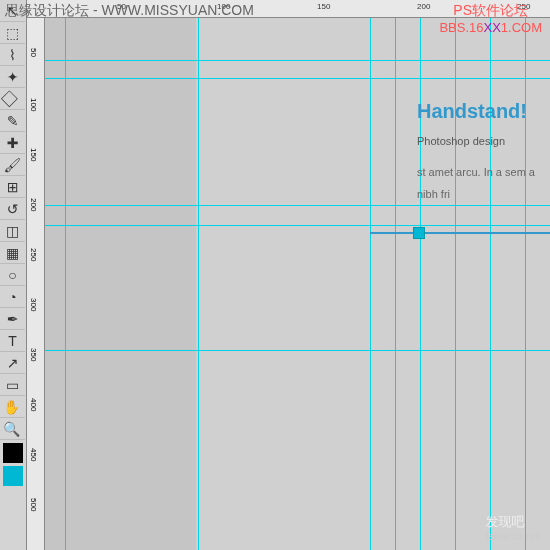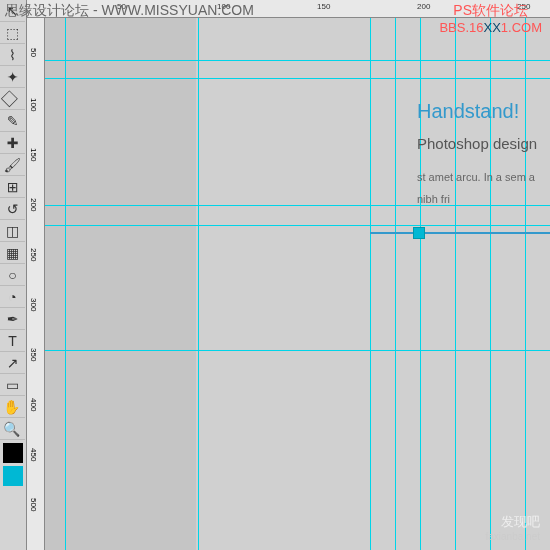--- a/index.html
+++ b/index.html
@@ -10,26 +10,26 @@
 .ruler-h{position:absolute;left:27px;top:0;right:0;height:18px;background:#e8e8e8;border-bottom:1px solid #888;z-index:5;font-size:8px;color:#333}
 .ruler-h .tick{position:absolute;top:2px;font-size:8px}
 .ruler-v{position:absolute;left:27px;top:18px;width:18px;bottom:0;background:#e8e8e8;border-right:1px solid #888;z-index:5}
 .ruler-v .tick{position:absolute;left:2px;font-size:8px;writing-mode:vertical-lr}
 .canvas{position:absolute;left:45px;top:18px;right:0;bottom:0;background:linear-gradient(to right,#c5c5c5 0%,#c5c5c5 30%,#d0d0d0 30%,#d0d0d0 100%)}
 .guide-v{position:absolute;top:0;bottom:0;width:1px;background:#00d4e8}
 .guide-h{position:absolute;left:0;right:0;height:1px;background:#00d4e8}
 .watermark-tl{position:absolute;top:2px;left:5px;font-size:14px;color:#666;z-index:20}
 .watermark-tr{position:absolute;top:2px;right:8px;font-size:14px;color:#f55;text-align:center;z-index:20;font-family:monospace}
 .watermark-tr .l2{color:#f55;font-size:13px}
-.watermark-tr .x{color:#0c4a6e}
-.watermark-br{position:absolute;bottom:8px;right:10px;font-size:13px;color:#eee;z-index:20;text-align:right}
+.watermark-tr .x{color:#a21caf}
+.watermark-br{position:absolute;bottom:8px;right:10px;font-size:13px;color:#eee;z-index:20;text-align:left}
 .watermark-br .l2{font-size:10px;color:#ccc}
 .content{position:absolute;left:372px;top:82px;z-index:3}
-.h1{font-size:20px;color:#3399cc;font-weight:normal;margin-bottom:12px}
-.h2{font-size:15px;color:#555;margin-bottom:14px}
+.h1{font-size:20px;color:#3399cc;font-weight:bold;margin-bottom:12px}
+.h2{font-size:11px;color:#555;margin-bottom:14px}
 .body-text{font-size:11px;color:#666;line-height:22px}
 .marker{position:absolute;width:12px;height:12px;background:#00b8d4;border:1px solid #0099aa;z-index:4}
 .slider-line{position:absolute;height:2px;background:#3399cc;z-index:3}
 </style>
 </head>
 <body>
 
 <div class="watermark-tl">思缘设计论坛 - WWW.MISSYUAN.COM</div>
 <div class="watermark-tr">
   <div>PS软件论坛</div>

